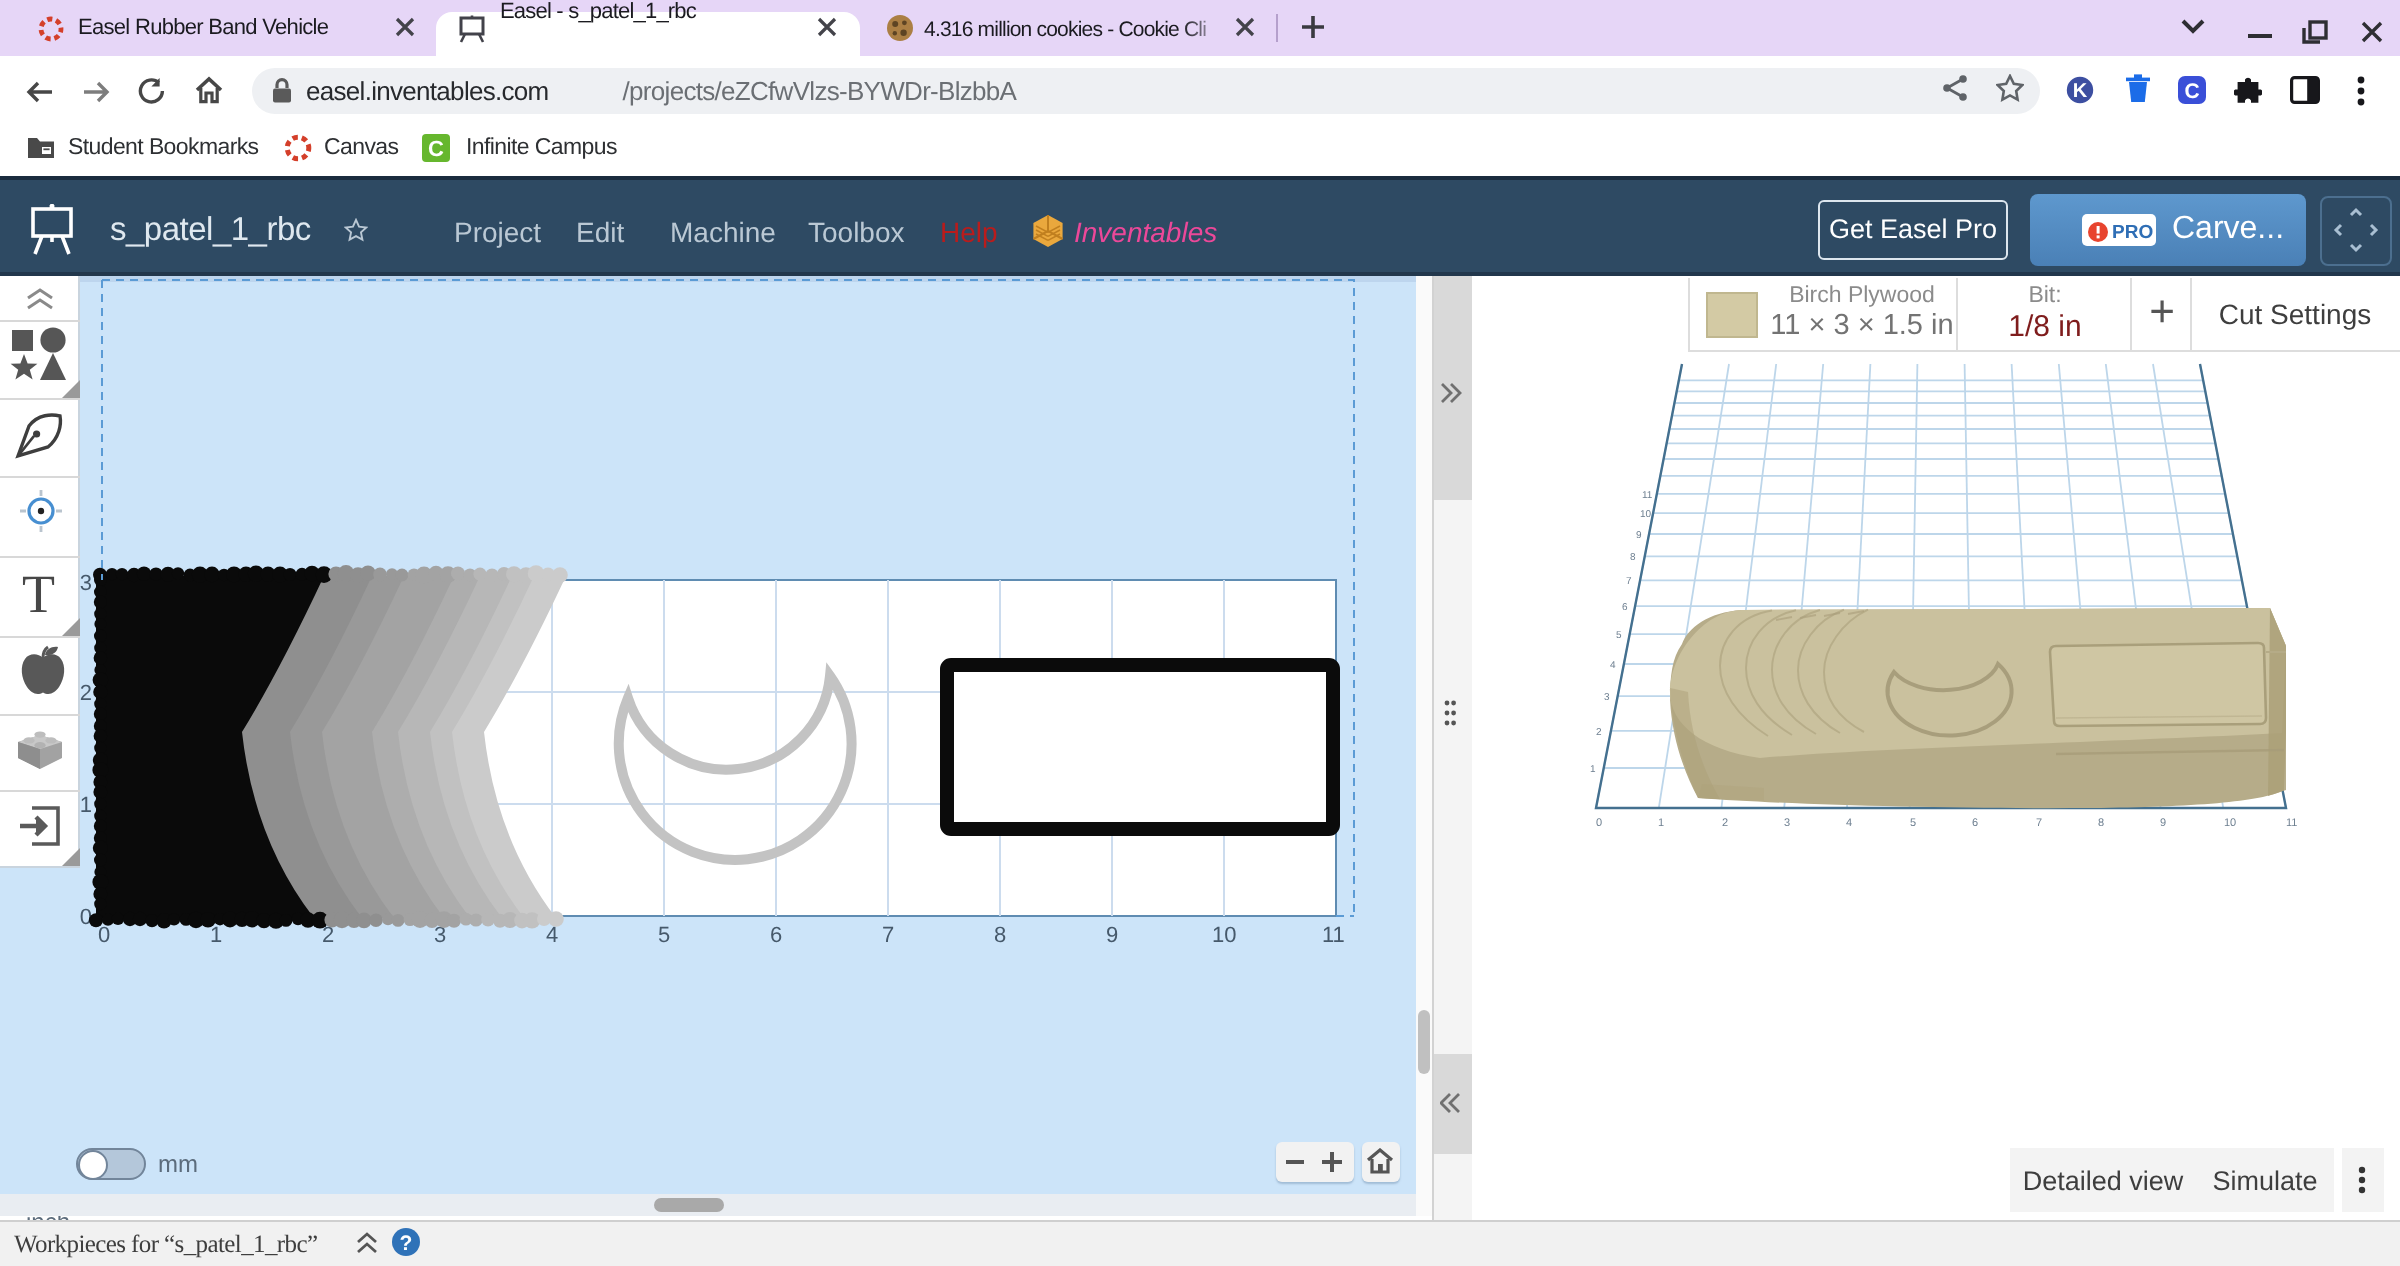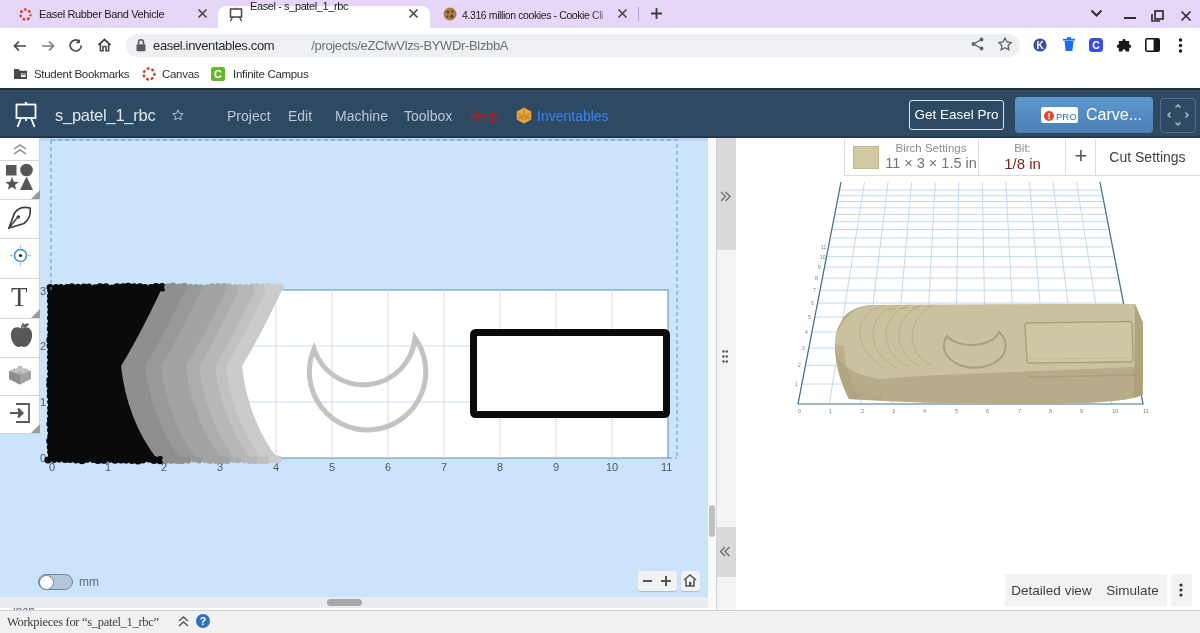--- a/index.html
+++ b/index.html
@@ -146,31 +146,31 @@
 <div class="abs" style="left:227px;top:107.5px;font-size:14px;color:#bac8d4;">Project</div>
 <div class="abs" style="left:288px;top:107.5px;font-size:14px;color:#bac8d4;">Edit</div>
 <div class="abs" style="left:335px;top:107.5px;font-size:14px;color:#bac8d4;">Machine</div>
 <div class="abs" style="left:404px;top:107.5px;font-size:14px;color:#bac8d4;">Toolbox</div>
 <div class="abs" style="left:470px;top:107.5px;font-size:14px;color:#b91c1c;text-align:right;">Help</div>
 <svg class="abs" style="left:516px;top:107px;" width="16" height="17" viewBox="0 0 16 17">
   <path d="M8 0.5 L15.3 4.5 L15.3 12.5 L8 16.5 L0.7 12.5 L0.7 4.5 Z" fill="#eaa83d"></path>
   <path d="M8 0.5 L8 8.5 L15.3 12.5 M8 8.5 L0.7 12.5" stroke="#c07f1f" stroke-width="1" fill="none"></path>
   <path d="M2 6 L8 9.2 M2 8 L8 11.2 M2 10 L8 13.2 M14 6 L8 9.2 M14 8 L8 11.2 M14 10 L8 13.2" stroke="#c07f1f" stroke-width="0.8"></path>
 </svg>
-<div class="abs" style="left:537px;top:107.5px;font-size:14px;color:#3b82f6;">Inventables</div>
+<div class="abs" style="left:537px;top:107.5px;font-size:14px;color:#ec4899;font-style:italic;">Inventables</div>
 
 <div class="abs" style="left:909px;top:100px;width:95px;height:30px;border:1.5px solid #dde6ee;border-radius:3px;color:#fff;font-size:13.5px;text-align:center;line-height:27px;white-space:nowrap;">Get Easel Pro</div>
 <div class="abs" style="left:1015px;top:97px;width:138px;height:36px;background:linear-gradient(#5e98ce,#4a80b6);border-radius:4px;"></div>
 <div class="abs" style="left:1041px;top:107px;width:37px;height:16px;background:#fff;border-radius:2.5px;"></div>
 <svg class="abs" style="left:1044px;top:110.5px;" width="10" height="10" viewBox="0 0 10 10">
   <circle cx="5" cy="5" r="5" fill="#e8442e"></circle>
   <rect x="4.3" y="2" width="1.5" height="3.8" fill="#fff"></rect>
   <rect x="4.3" y="6.7" width="1.5" height="1.5" fill="#fff"></rect>
 </svg>
-<div class="abs" style="left:1056px;top:110.5px;font-size:9.5px;font-weight:normal;color:#2f6eb5;">PRO</div>
+<div class="abs" style="left:1056px;top:110.5px;font-size:9.5px;font-weight:bold;color:#2f6eb5;">PRO</div>
 <div class="abs" style="left:1086px;top:106px;font-size:16px;color:#fff;">Carve...</div>
 <div class="abs" style="left:1160px;top:98px;width:36px;height:35px;border:1px solid #4c6f8f;border-radius:4px;"></div>
 <svg class="abs" style="left:1166px;top:103px;" width="24" height="24" viewBox="0 0 24 24">
   <g stroke="#a9bfd2" stroke-width="1.5" fill="none">
     <path d="M9.5 4.5 L12 2 L14.5 4.5"></path>
     <path d="M9.5 19.5 L12 22 L14.5 19.5"></path>
     <path d="M4.5 9.5 L2 12 L4.5 14.5"></path>
     <path d="M19.5 9.5 L22 12 L19.5 14.5"></path>
   </g>
 </svg>
@@ -451,21 +451,21 @@
     <circle cx="4.8" cy="11.5" r="1.2" fill="#555"></circle>
 </svg>
 <svg class="abs" style="left:720px;top:546px;" width="11" height="11" viewBox="0 0 11 11">
   <path d="M5 1 L0.5 5.5 L5 10 M9.5 1 L5 5.5 L9.5 10" stroke="#707070" stroke-width="1.4" fill="none"></path>
 </svg>
 
 <div class="abs" style="left:736px;top:138px;width:464px;height:472px;background:#ffffff;"></div>
 
 <div class="abs" style="left:844px;top:139px;width:356px;height:37px;background:#fff;border-left:1px solid #ddd;border-bottom:1px solid #ddd;"></div>
 <div class="abs" style="left:853px;top:146px;width:26px;height:23px;background:#d3caa4;border:1px solid #c0b78f;"></div>
-<div class="abs" style="left:884px;top:142px;width:94px;font-size:11.5px;color:#8b8b8b;text-align:center;">Birch Settings</div>
+<div class="abs" style="left:884px;top:142px;width:94px;font-size:11.5px;color:#8b8b8b;text-align:center;">Birch Plywood</div>
 <div class="abs" style="left:884px;top:155px;width:94px;font-size:14.5px;color:#737373;text-align:center;white-space:nowrap;">11 × 3 × 1.5 in</div>
 <div class="abs" style="left:978px;top:139px;width:1px;height:37px;background:#ddd;"></div>
 <div class="abs" style="left:985px;top:142px;width:75px;font-size:11.5px;color:#8b8b8b;text-align:center;">Bit:</div>
 <div class="abs" style="left:985px;top:155px;width:75px;font-size:15px;color:#7f1d1d;text-align:center;">1/8 in</div>
 <div class="abs" style="left:1065px;top:139px;width:1px;height:37px;background:#ddd;"></div>
 <div class="abs" style="left:1070px;top:143px;width:22px;font-size:22px;color:#555;text-align:center;font-weight:300;">+</div>
 <div class="abs" style="left:1095px;top:139px;width:1px;height:37px;background:#ddd;"></div>
 <div class="abs" style="left:1095px;top:149px;width:105px;font-size:14px;color:#3e3e3e;text-align:center;">Cut Settings</div>
 
 <svg class="abs" style="left:736px;top:176px;" width="464" height="240" viewBox="0 0 464 240" id="preview3d">

